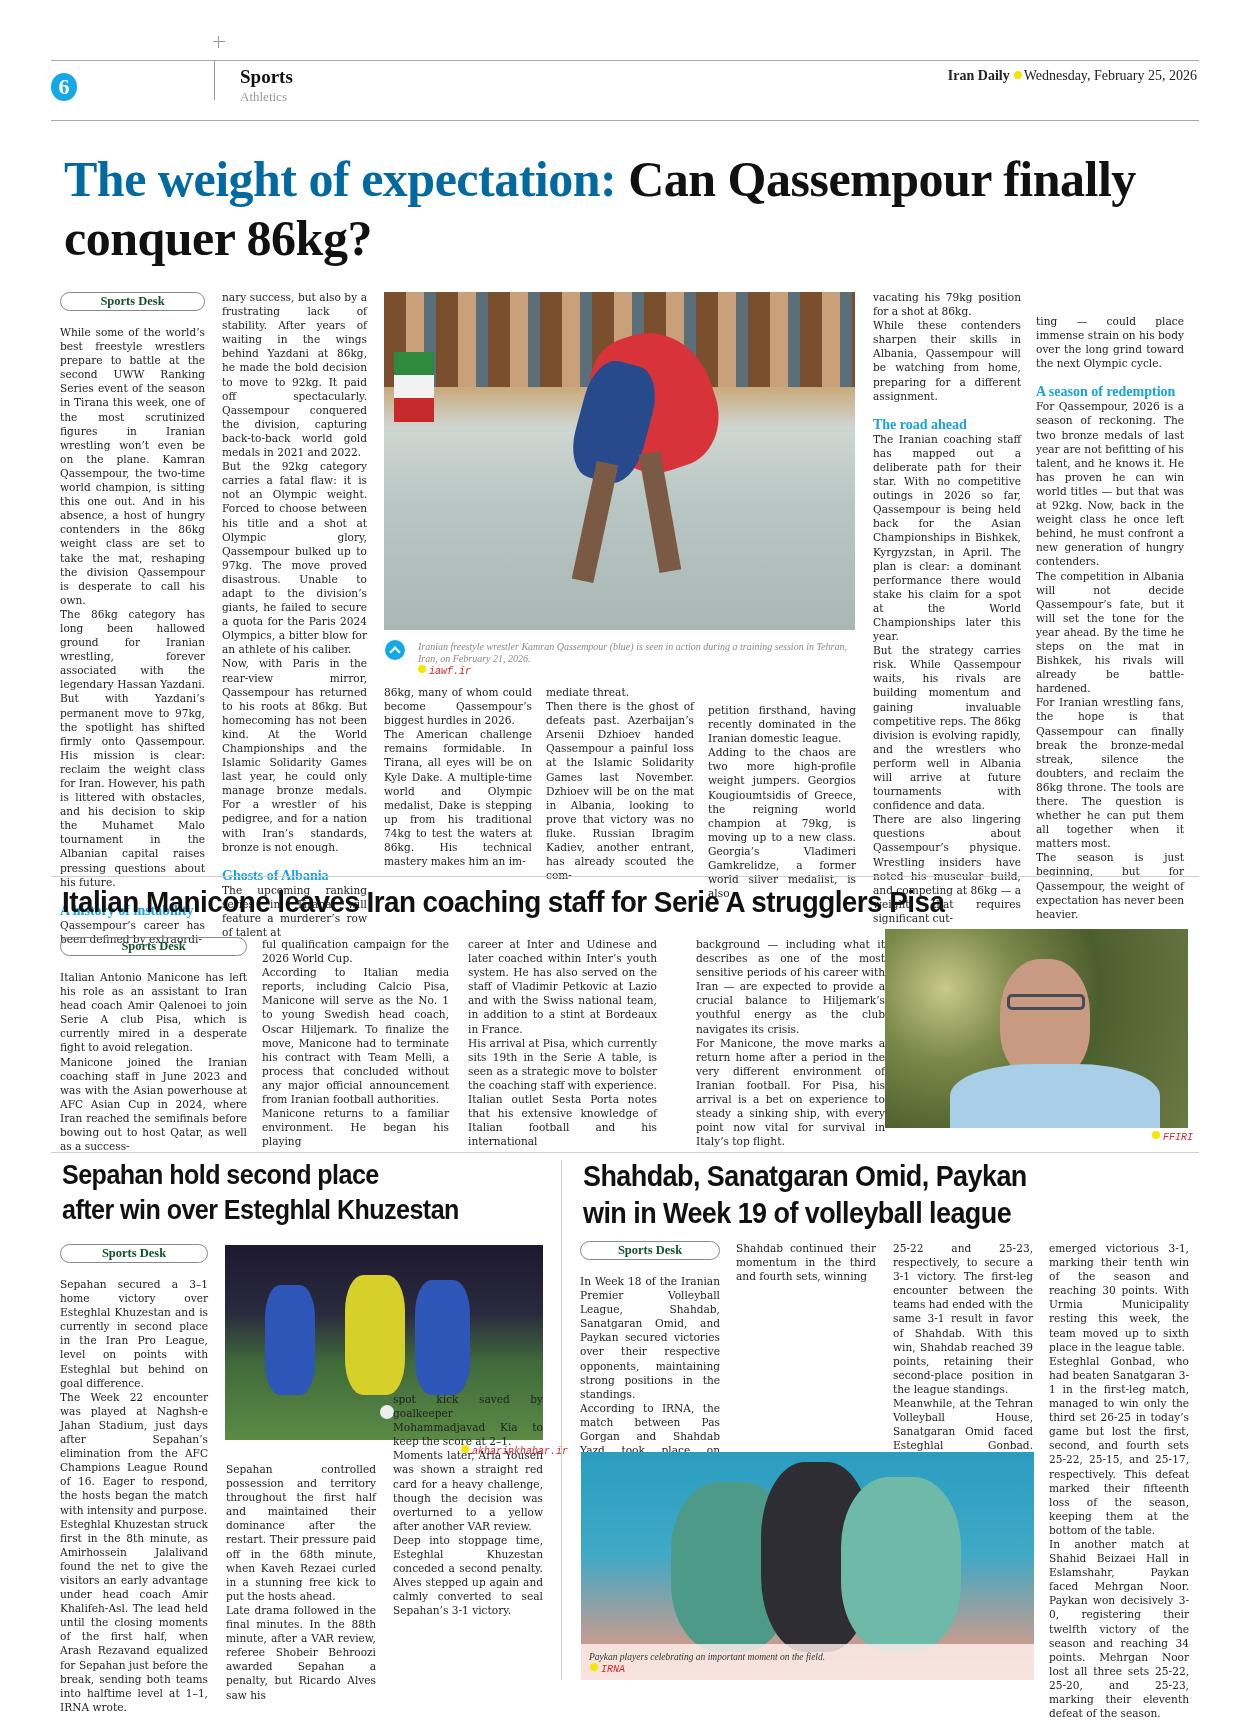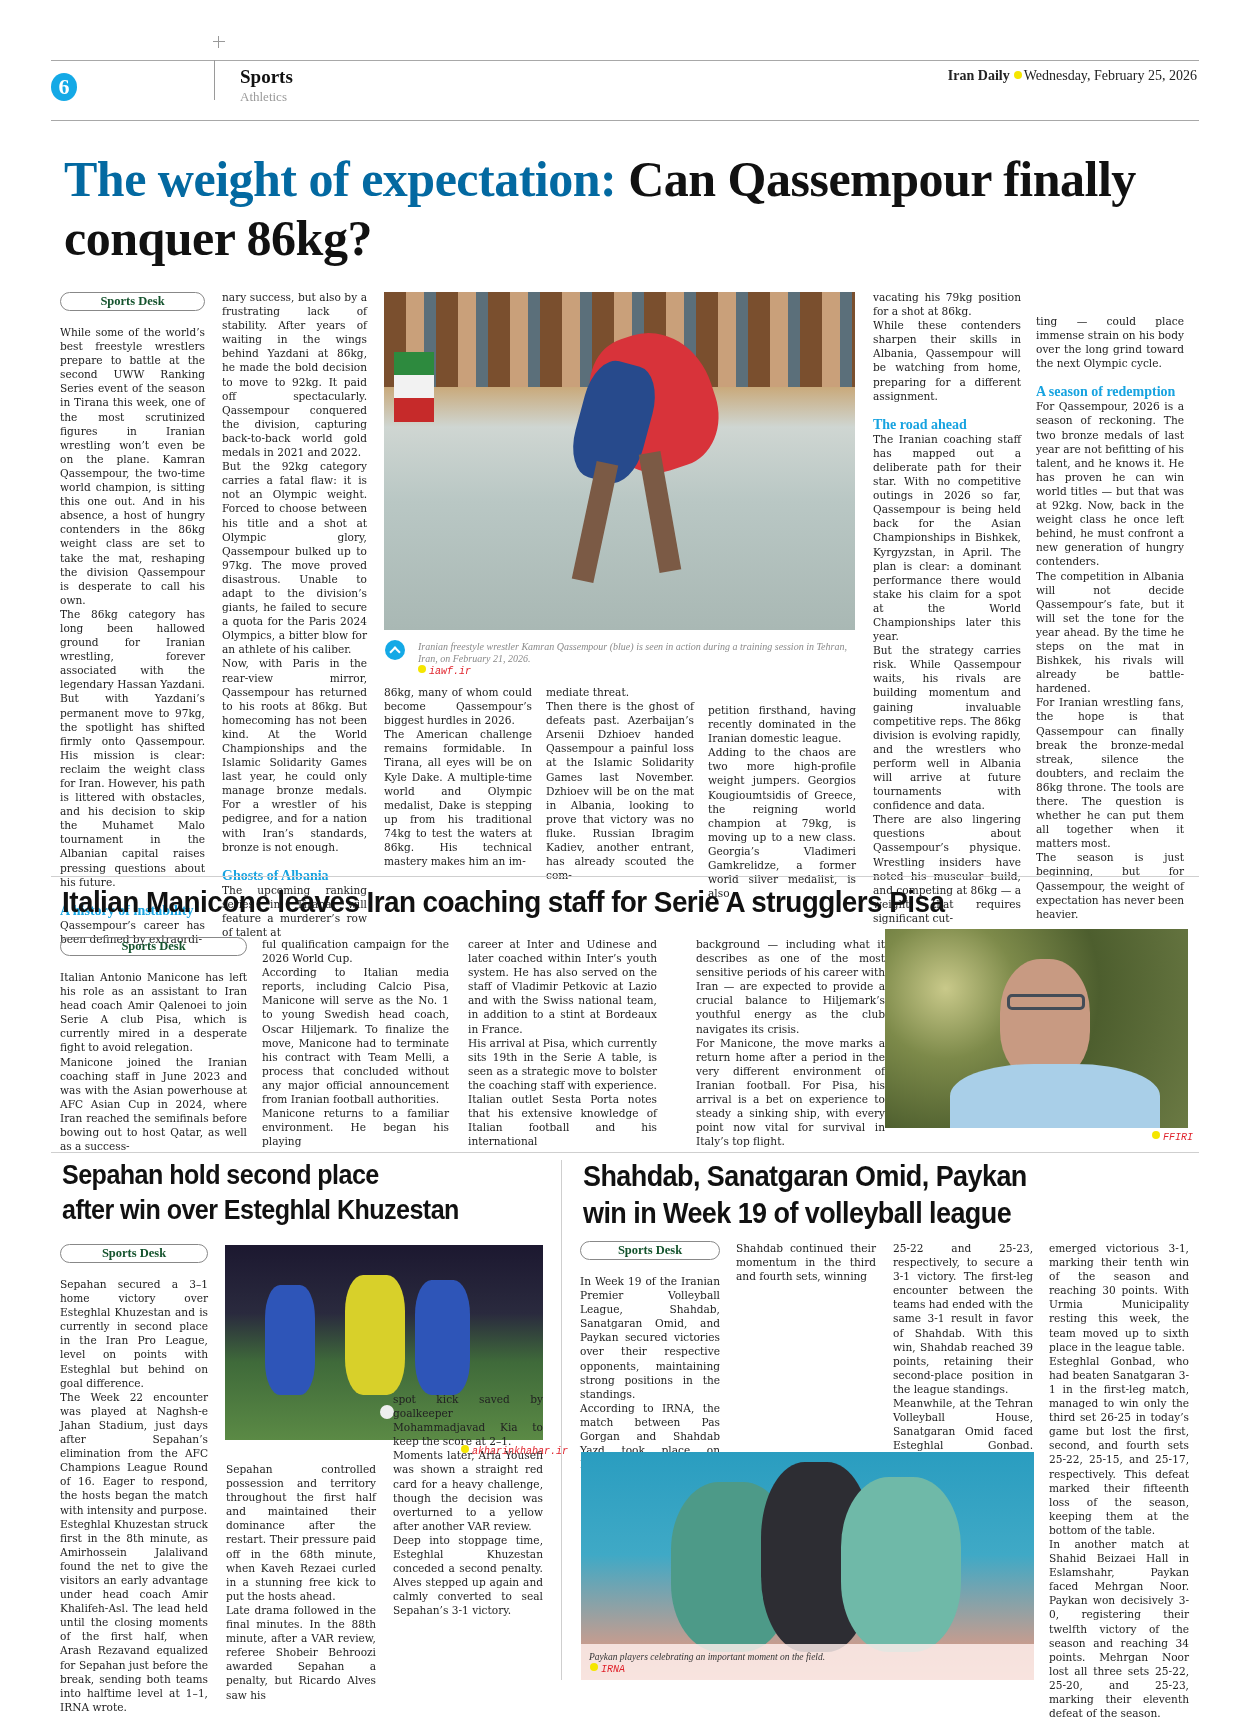--- a/index.html
+++ b/index.html
@@ -191,21 +191,21 @@
   <p>Deep into stoppage time, Esteghlal Khuzestan conceded a second penalty. Alves stepped up again and calmly converted to seal Sepahan’s 3-1 victory.</p>
 </div>
 
 <div class="abs h2" style="left:583px; top:1158px; font-size:29px; line-height:37px; white-space:nowrap; transform:scaleX(0.93);">
   <div>Shahdab, Sanatgaran Omid, Paykan</div>
   <div>win in Week 19 of volleyball league</div>
 </div>
 
 <div class="col" style="left:580px; top:1241px; width:140px;">
   <div class="desk-pill">Sports Desk</div>
-  <p>In Week 19 of the Iranian Premier Volleyball League, Shahdab, Sanatgaran Omid, and Paykan secured victories over their respective opponents, maintaining strong positions in the standings.</p>
+  <p>In Week 18 of the Iranian Premier Volleyball League, Shahdab, Sanatgaran Omid, and Paykan secured victories over their respective opponents, maintaining strong positions in the standings.</p>
   <p>According to IRNA, the match between Pas Gorgan and Shahdab Yazd took place on February 23</p>
 </div>
 <div class="col" style="left:736px; top:1241px; width:140px;">
   <p>Shahdab continued their momentum in the third and fourth sets, winning</p>
 </div>
 <div class="col" style="left:893px; top:1241px; width:140px;">
   <p>25-22 and 25-23, respectively, to secure a 3-1 victory. The first-leg encounter between the teams had ended with the same 3-1 result in favor of Shahdab. With this win, Shahdab reached 39 points, retaining their second-place position in the league standings.</p>
   <p>Meanwhile, at the Tehran Volleyball House, Sanatgaran Omid faced Esteghlal Gonbad. Sanatgaran</p>
 </div>
 <div class="col" style="left:1049px; top:1241px; width:140px;">

